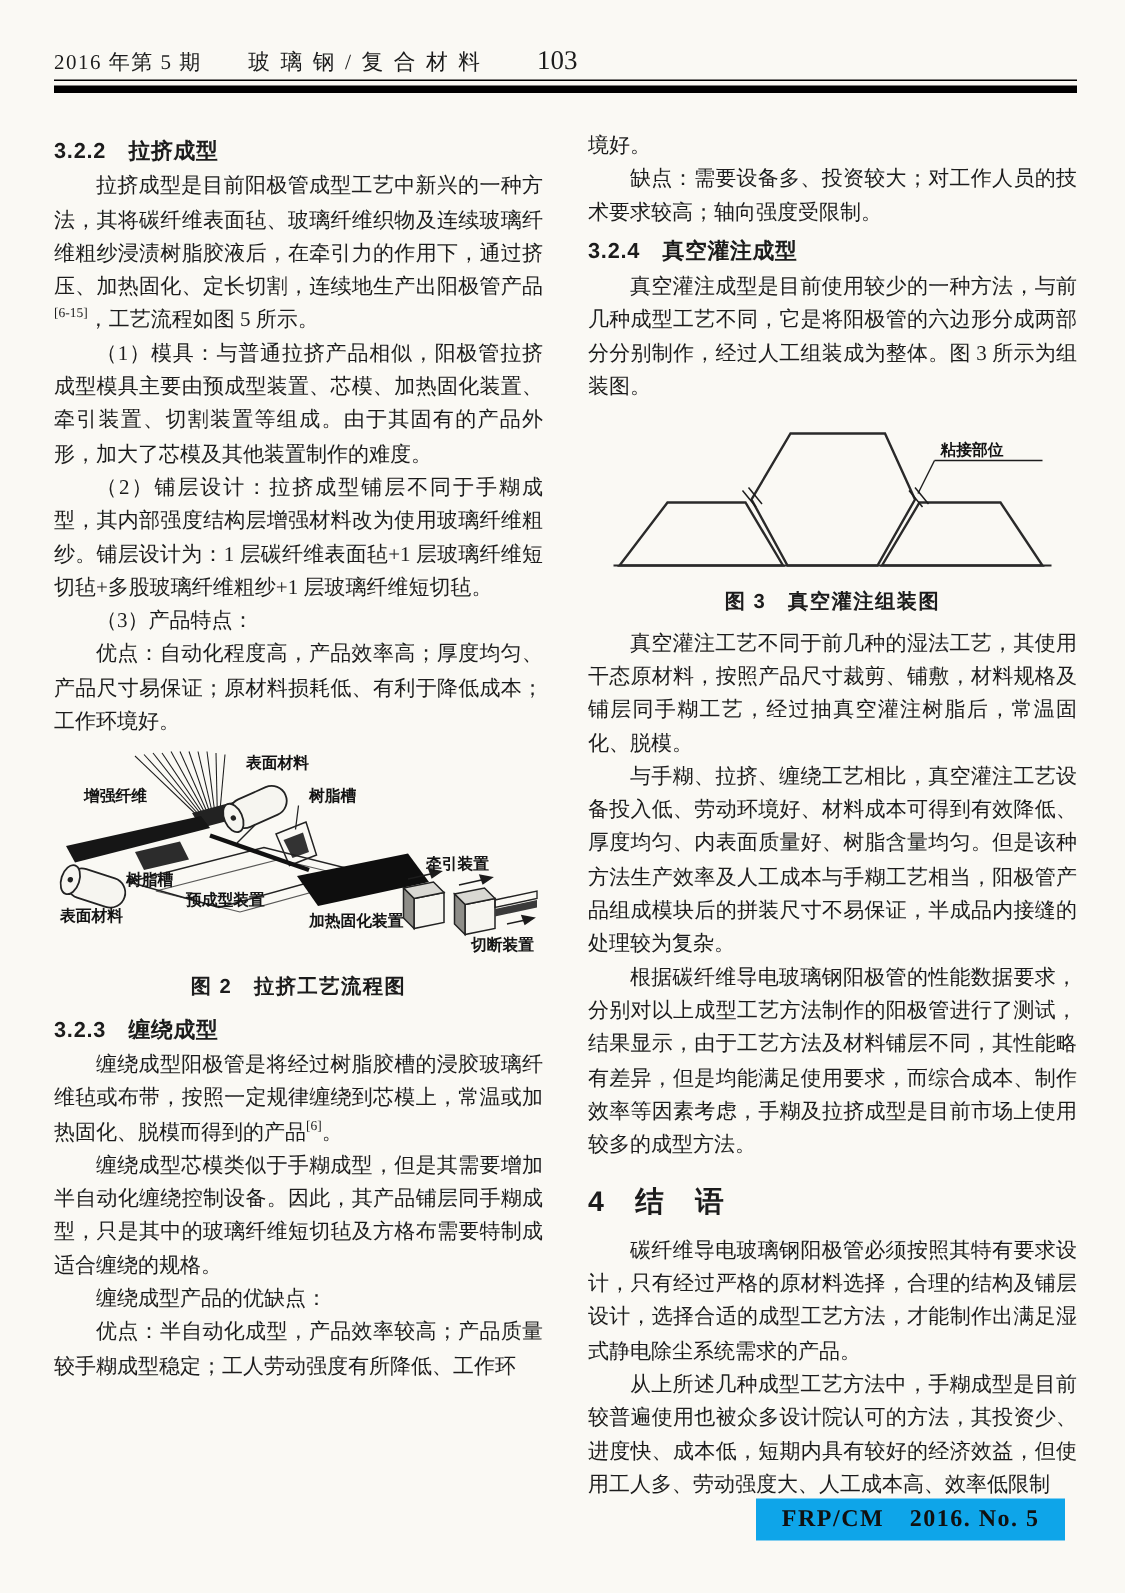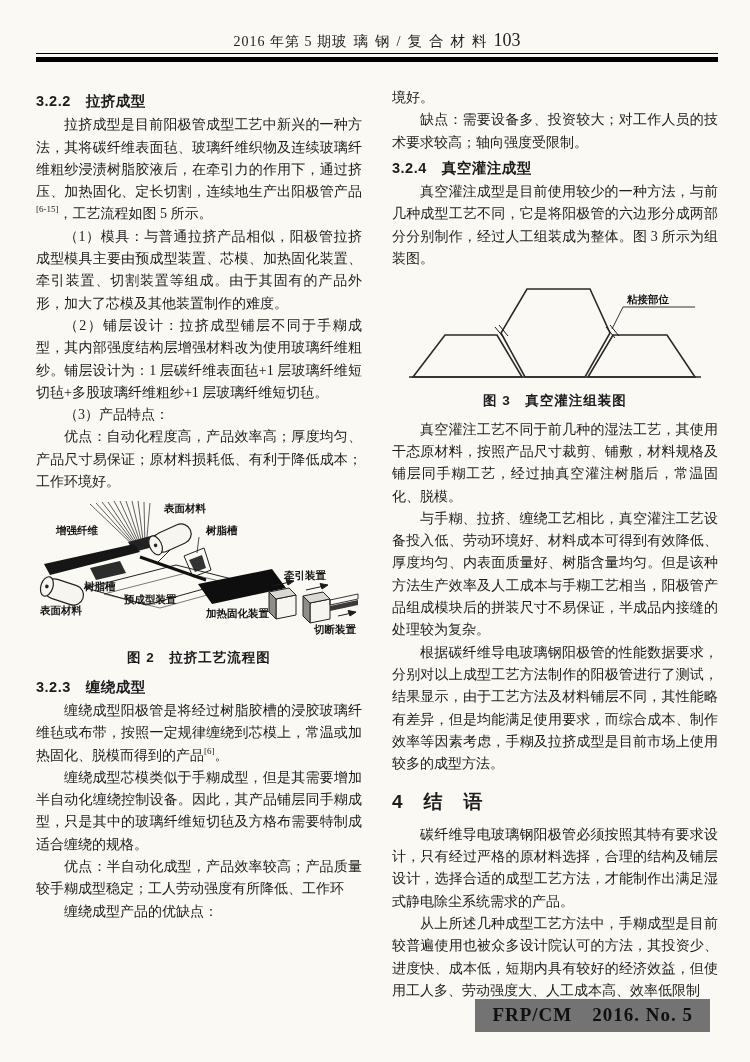--- a/index.html
+++ b/index.html
@@ -7,21 +7,21 @@
     position:relative;
     width:750px;height:1062px;
     background:#faf9f4;
     box-sizing:border-box;
     padding:30px 32px 0 36px;
     font-family:"Liberation Serif", serif;
     color:#1c1c1c;
     overflow:hidden;
   }
   
-  .hdr{display:flex;justify-content:center;align-items:baseline;font-size:14px;}
+  .hdr{display:flex;justify-content:flex-start;align-items:baseline;font-size:14px;gap:31px;}
   .hdr .issue{letter-spacing:1px;}
   .hdr .journal{letter-spacing:7px;font-size:14.5px;}
   .hdr .pageno{font-size:18px;}
   .rule-thin{height:0;border-top:1.6px solid #000;margin-top:2px;}
   .rule-thick{height:5px;background:#000;margin-top:3px;}
   
   .cols{display:flex;gap:30px;margin-top:25px;}
   .col{width:328px;height:980px;font-size:14px;line-height:22.3px;text-align:justify;overflow:hidden;}
   .col p{margin:0;text-indent:2em;}
   .col p.noindent{text-indent:0;}
@@ -29,23 +29,23 @@
   h2{font-family:"Liberation Sans", sans-serif;font-weight:bold;font-size:19px;margin:16px 0 10px 0;letter-spacing:1px;}
   sup{font-size:9px;line-height:0;}
   
   figure{margin:7px 0 6px 0;text-align:center;}
   figcaption{font-family:"Liberation Sans", sans-serif;font-weight:bold;font-size:13.5px;margin-top:5px;letter-spacing:1px;}
   svg{display:block;margin:0 auto;}
   svg text{font-family:"Liberation Sans", sans-serif;font-weight:bold;font-size:10.5px;fill:#141414;}
   
   .footer-badge{
     position:absolute;top:999px;right:40px;
-    background:#737373;
+    background:#0ea5e9;
     padding:3px 17px 4px 17px;
-    font-weight:bold;font-size:19px;letter-spacing:1px;
+    font-weight:bold;font-size:16px;letter-spacing:1px;
     color:#101010;
   }
 </style>
 </head>
 <body>
 
 <div class="page">
 
   <div class="hdr">
     <span class="issue">2016 年第 5 期</span>
@@ -143,22 +143,22 @@
           <text x="168" y="117">加热固化装置</text>
           <text x="246" y="79">牵引装置</text>
           <text x="276" y="133">切断装置</text>
         </svg>
         <figcaption>图 2　拉挤工艺流程图</figcaption>
       </figure>
 
       <h3>3.2.3　缠绕成型</h3>
       <p><span>缠绕成型阳极管是将经过树脂胶槽的浸胶玻璃纤维毡或布带，按照一定规律缠绕到芯模上，常温或加热固化、脱模而得到的产品</span><sup>[6]</sup><span>。</span></p>
       <p>缠绕成型芯模类似于手糊成型，但是其需要增加半自动化缠绕控制设备。因此，其产品铺层同手糊成型，只是其中的玻璃纤维短切毡及方格布需要特制成适合缠绕的规格。</p>
+      <p>缠绕成型产品的优缺点：</p>
       <p>优点：半自动化成型，产品效率较高；产品质量较手糊成型稳定；工人劳动强度有所降低、工作环</p>
-      <p>缠绕成型产品的优缺点：</p>
     </div>
 
     <div class="col">
       <p class="noindent">境好。</p>
       <p>缺点：需要设备多、投资较大；对工作人员的技术要求较高；轴向强度受限制。</p>
       <h3>3.2.4　真空灌注成型</h3>
       <p>真空灌注成型是目前使用较少的一种方法，与前几种成型工艺不同，它是将阳极管的六边形分成两部分分别制作，经过人工组装成为整体。图 3 所示为组装图。</p>
 
       <figure>
         <svg viewBox="0 0 300 108" width="300" height="108">

